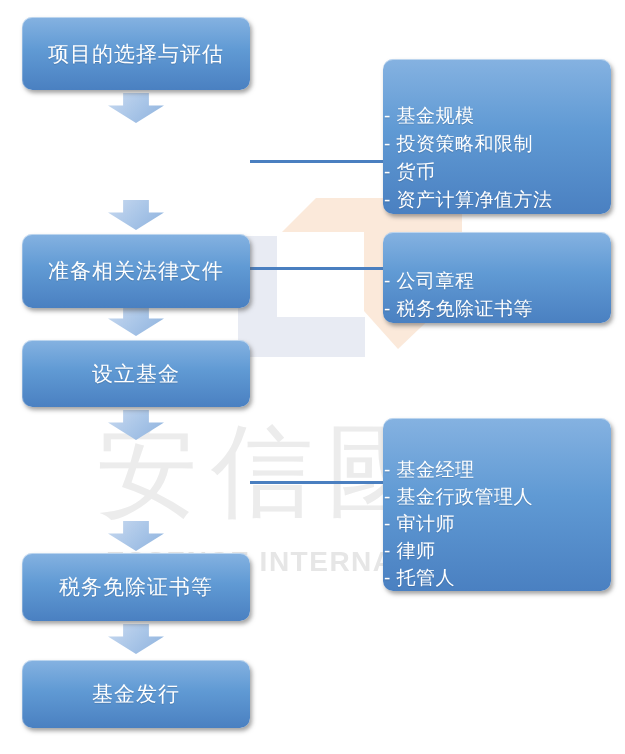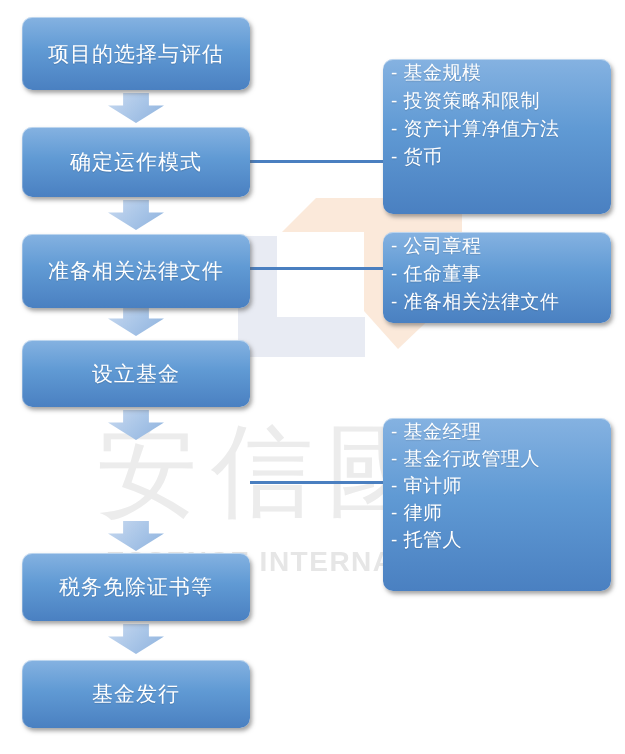--- a/index.html
+++ b/index.html
@@ -29,23 +29,23 @@
     color:#ffffff;font-size:21px;letter-spacing:1px;
     text-shadow:0 1px 1px rgba(0,0,0,.15);
   }
 
   
   .side-box{
     position:absolute;left:383px;width:228px;z-index:2;
     border-radius:10px;
     background:linear-gradient(180deg,#85b2e1 0%,#609ad4 45%,#4a80c1 100%);
     box-shadow:2px 3px 4px rgba(90,90,90,.55), inset 0 1px 0 rgba(255,255,255,.45);
-    display:flex;flex-direction:column;justify-content:flex-start;
+    display:flex;flex-direction:column;justify-content:flex-end;
     color:#ffffff;font-size:19px;letter-spacing:.5px;
-    padding-left:8px;box-sizing:border-box;
+    padding-left:1px;box-sizing:border-box;
     text-shadow:0 1px 1px rgba(0,0,0,.15);
   }
   .side-box ul{margin:0;padding:0;list-style:none;}
   .side-box li{white-space:nowrap;}
   .lh28 li{line-height:28px;}
   .lh27 li{line-height:27px;}
 
   
   .down-arrow{
     position:absolute;left:108px;width:56px;height:30px;z-index:1;
@@ -74,23 +74,20 @@
 
   <div class="h-line" style="top:160px"></div>
   <div class="h-line" style="top:267px"></div>
   <div class="h-line" style="top:481px"></div>
 
   <div class="flow-box" style="top:17px;height:73px">
     <span>项目的选择与评估</span>
   </div>
   <div class="down-arrow" style="top:93px"></div>
 
-  <div class="flow-box" style="top:127px;height:70px">
-    <span>确定运作模式</span>
-  </div>
   <div class="down-arrow" style="top:200px"></div>
 
   <div class="flow-box" style="top:234px;height:74px">
     <span>准备相关法律文件</span>
   </div>
   <div class="down-arrow" style="top:306px"></div>
 
   <div class="flow-box" style="top:340px;height:67px">
     <span>设立基金</span>
   </div>
@@ -104,30 +101,29 @@
   <div class="down-arrow" style="top:624px"></div>
 
   <div class="flow-box" style="top:660px;height:68px">
     <span>基金发行</span>
   </div>
 
   <div class="side-box lh28" style="top:59px;height:155px">
     <ul>
       <li>- 基金规模</li>
       <li>- 投资策略和限制</li>
+      <li>- 货币</li>
       <li>- 资产计算净值方法</li>
-      <li>- 货币</li>
     </ul>
   </div>
 
   <div class="side-box lh28" style="top:232px;height:91px">
     <ul>
       <li>- 公司章程</li>
-      <li>- 任命董事</li>
-      <li>- 准备相关法律文件</li>
+      <li>- 税务免除证书等</li>
     </ul>
   </div>
 
   <div class="side-box lh27" style="top:418px;height:173px">
     <ul>
       <li>- 基金经理</li>
       <li>- 基金行政管理人</li>
       <li>- 审计师</li>
       <li>- 律师</li>
       <li>- 托管人</li>

